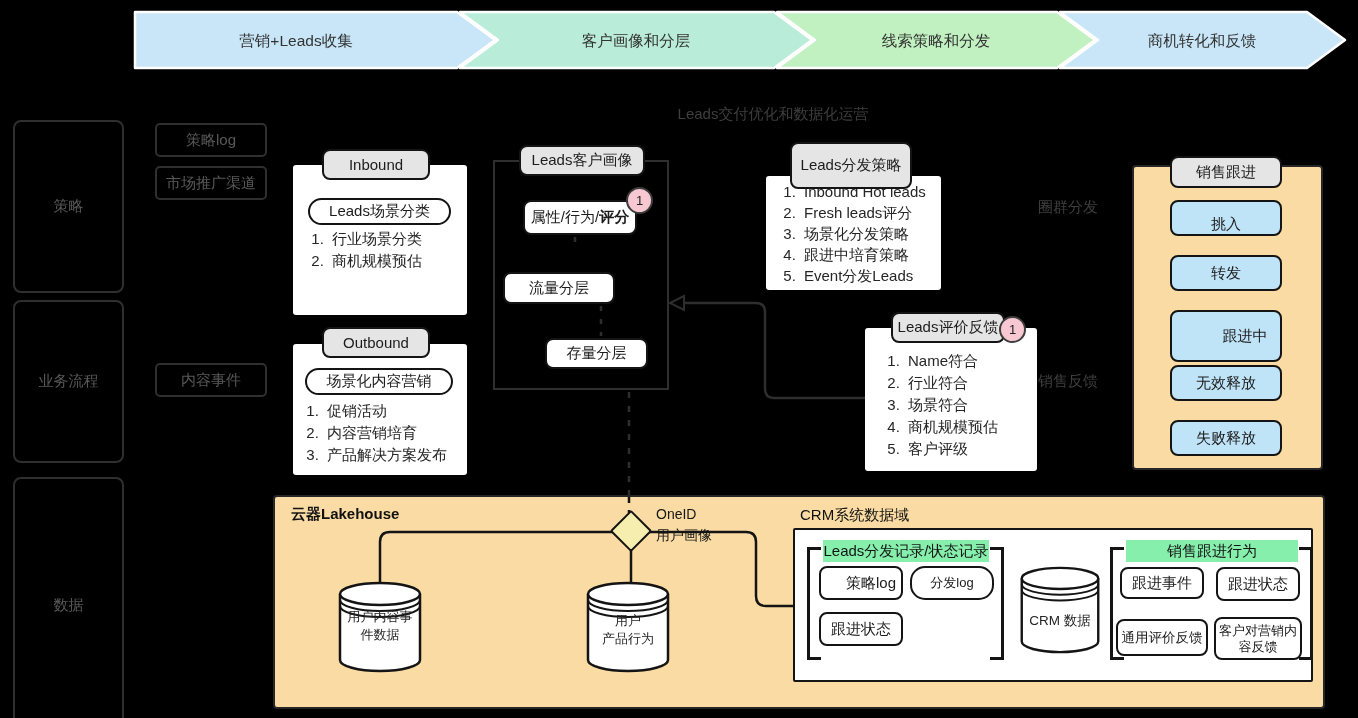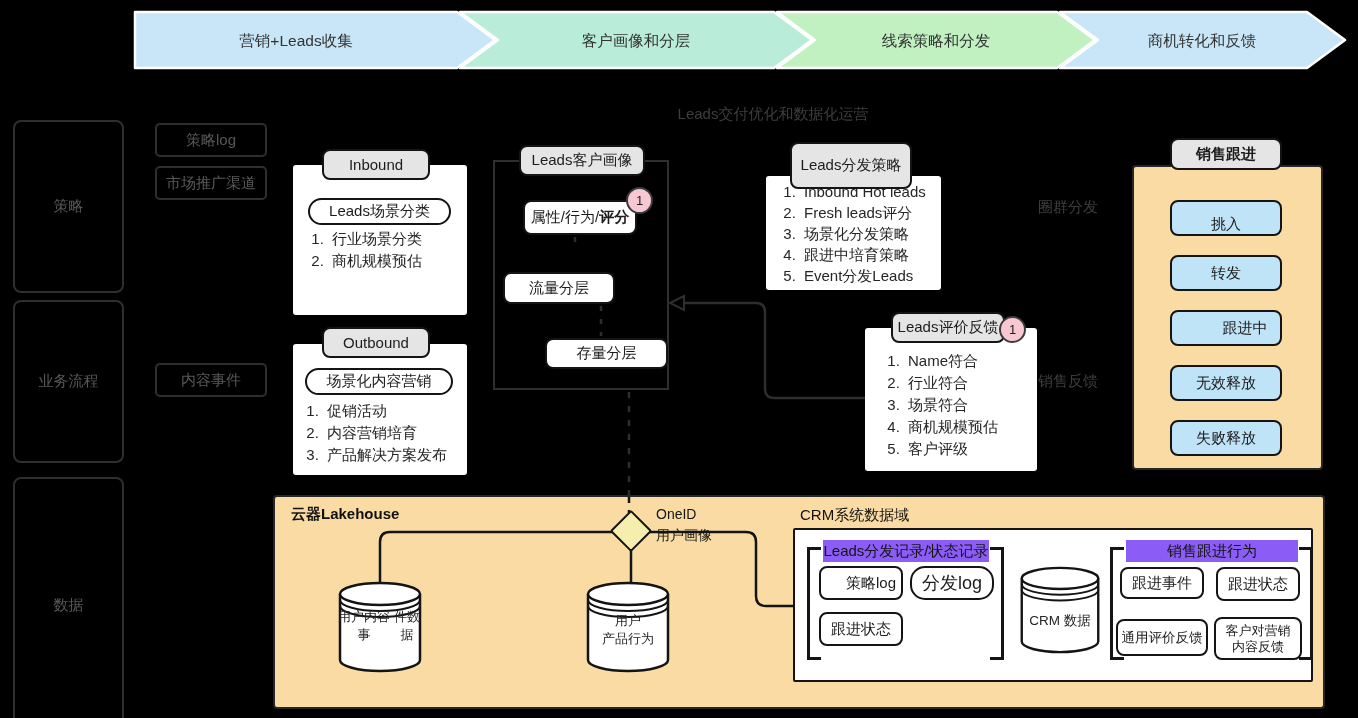--- a/index.html
+++ b/index.html
@@ -19,21 +19,21 @@
          font-size:13px;color:#222;z-index:7;display:flex;align-items:center;justify-content:center;}
   .stage{background:#bfe3f7;border:2.5px solid #141414;border-radius:8px;font-size:15px;color:#1c1c1c;}
   ol.numlist{margin:0;padding-left:26px;font-size:15px;color:#262626;list-style:decimal;}
   ol.numlist li{line-height:22px;padding-left:4px;}
   ol.tight li{line-height:21px;}
   .faint{color:#3e3e3e;font-size:15px;}
   .panel{background:#f9dba3;border:2.5px solid #262626;border-radius:4px;}
   .crmpanel{background:#fff;border:2.5px solid #141414;border-radius:2px;}
   .brk-l{border:3px solid #141414;border-right:none;width:14px;}
   .brk-r{border:3px solid #141414;border-left:none;width:14px;}
-  .grouptitle{font-size:15px;color:#141414;background:#8b5cf6;z-index:3;}
+  .grouptitle{font-size:15px;color:#141414;background:#86efac;z-index:3;}
   .smallbox{background:#fff;border:2.5px solid #141414;border-radius:8px;color:#1c1c1c;z-index:2;}
   .cyltext{font-size:13px;color:#252525;line-height:18px;z-index:3;}
   .diamond{width:30px;height:30px;background:#f5eeae;border:2.5px solid #141414;transform:rotate(45deg);border-radius:2px;z-index:3;}
   .dlabel{font-size:14px;color:#161616;line-height:19px;}
   svg{display:block;}
 </style>
 </head>
 <body>
 
 <svg class="abs" style="left:0;top:0;" width="1358" height="80">
@@ -107,21 +107,21 @@
     <span>Leads客户画像</span>
   </div>
 <div class="abs wbox center" style="left:523px;top:200px;width:114px;height:35px;">
   <span>属性/行为/</span>
     <b>评分</b>
 </div>
 <div class="abs badge" style="left:626px;top:187px;">1</div>
 <div class="abs wbox center" style="left:503px;top:272px;width:112px;height:32px;">
     <span>流量分层</span>
   </div>
-<div class="abs wbox center" style="left:545px;top:338px;width:123px;height:31px;">
+<div class="abs wbox center" style="left:545px;top:338px;width:103px;height:31px;">
     <span>存量分层</span>
   </div>
 
 <div class="abs card" style="left:766px;top:176px;width:175px;height:114px;"></div>
 <div class="abs tab center" style="left:790px;top:142px;width:122px;height:47px;">
     <span>Leads分发策略</span>
   </div>
 <ol class="abs numlist tight" style="left:774px;top:181px;width:164px;">
   <li>Inbound Hot leads</li>
   <li>Fresh leads评分</li>
@@ -140,49 +140,49 @@
   <li>行业符合</li>
   <li>场景符合</li>
   <li>商机规模预估</li>
   <li>客户评级</li>
 </ol>
 
 <div class="abs faint" style="left:1038px;top:198px;">圈群分发</div>
 <div class="abs faint" style="left:1038px;top:372px;">销售反馈</div>
 
 <div class="abs panel" style="left:1132px;top:165px;width:191px;height:305px;"></div>
-<div class="abs tab center" style="left:1170px;top:138px;width:112px;height:32px;font-weight:bold;">
+<div class="abs tab center" style="left:1170px;top:156px;width:112px;height:32px;">
     <span>销售跟进</span>
   </div>
 <div class="abs stage center" style="left:1170px;top:200px;width:112px;height:36px;align-items:flex-end;">
     <span>挑入</span>
   </div>
 <div class="abs stage center" style="left:1170px;top:255px;width:112px;height:36px;">
     <span>转发</span>
   </div>
-<div class="abs stage center" style="left:1170px;top:310px;width:112px;height:36px;padding-left:38px;">
+<div class="abs stage center" style="left:1170px;top:310px;width:112px;height:52px;padding-left:38px;">
     <span>跟进中</span>
   </div>
 <div class="abs stage center" style="left:1170px;top:365px;width:112px;height:36px;">
     <span>无效释放</span>
   </div>
 <div class="abs stage center" style="left:1170px;top:420px;width:112px;height:36px;">
     <span>失败释放</span>
   </div>
 
 <div class="abs panel" style="left:273px;top:495px;width:1052px;height:214px;"></div>
 <div class="abs" style="left:291px;top:505px;font-size:15px;font-weight:bold;color:#111;">云器Lakehouse</div>
 
 <svg class="abs" style="left:337px;top:581px;" width="86" height="92" viewBox="0 0 86 92">
   <path d="M3,13 L3,79 A40,11 0 0 0 83,79 L83,13" fill="#fff" stroke="#141414" stroke-width="2.5"></path>
   <ellipse cx="43" cy="13" rx="40" ry="11" fill="#fff" stroke="#141414" stroke-width="2.5"></ellipse>
   <path d="M3,19 A40,11 0 0 0 83,19" fill="none" stroke="#141414" stroke-width="2"></path>
   <path d="M3,25 A40,11 0 0 0 83,25" fill="none" stroke="#141414" stroke-width="2"></path>
 </svg>
-<div class="abs cyltext center" style="left:337px;top:608px;width:86px;flex-direction:row;">
+<div class="abs cyltext center" style="left:337px;top:608px;width:86px;flex-direction:column;">
   <div>用户内容事</div>
   <div>件数据</div>
 </div>
 
 <svg class="abs" style="left:585px;top:581px;" width="86" height="92" viewBox="0 0 86 92">
   <path d="M3,13 L3,79 A40,11 0 0 0 83,79 L83,13" fill="#fff" stroke="#141414" stroke-width="2.5"></path>
   <ellipse cx="43" cy="13" rx="40" ry="11" fill="#fff" stroke="#141414" stroke-width="2.5"></ellipse>
   <path d="M3,19 A40,11 0 0 0 83,19" fill="none" stroke="#141414" stroke-width="2"></path>
   <path d="M3,25 A40,11 0 0 0 83,25" fill="none" stroke="#141414" stroke-width="2"></path>
 </svg>
@@ -197,21 +197,21 @@
 
 <div class="abs" style="left:800px;top:506px;font-size:15px;color:#111;">CRM系统数据域</div>
 <div class="abs crmpanel" style="left:793px;top:528px;width:520px;height:154px;">
 
   <div class="abs brk-l" style="left:12px;top:17px;height:113px;"></div>
   <div class="abs brk-r" style="left:195px;top:17px;height:113px;"></div>
   <div class="abs grouptitle center" style="left:28px;top:10px;width:166px;height:22px;">Leads分发记录/状态记录</div>
   <div class="abs smallbox center" style="left:24px;top:36px;width:84px;height:34px;font-size:15px;padding-left:20px;">
       <span>策略log</span>
     </div>
-  <div class="abs smallbox center" style="left:115px;top:36px;width:84px;height:34px;font-size:18px;border-radius:15px;">
+  <div class="abs smallbox center" style="left:115px;top:36px;width:84px;height:34px;font-size:13px;border-radius:15px;">
       <span>分发log</span>
     </div>
   <div class="abs smallbox center" style="left:24px;top:82px;width:84px;height:34px;font-size:15px;">
       <span>跟进状态</span>
     </div>
 
   <svg class="abs" style="left:222px;top:36px;" width="86" height="88" viewBox="0 0 86 92">
     <path d="M3,13 L3,79 A40,11 0 0 0 83,79 L83,13" fill="#fff" stroke="#141414" stroke-width="2.5"></path>
     <ellipse cx="43" cy="13" rx="40" ry="11" fill="#fff" stroke="#141414" stroke-width="2.5"></ellipse>
     <path d="M3,19 A40,11 0 0 0 83,19" fill="none" stroke="#141414" stroke-width="2"></path>
@@ -224,21 +224,21 @@
   <div class="abs grouptitle center" style="left:331px;top:10px;width:172px;height:22px;">销售跟进行为</div>
   <div class="abs smallbox center" style="left:325px;top:37px;width:84px;height:32px;font-size:15px;">
       <span>跟进事件</span>
     </div>
   <div class="abs smallbox center" style="left:421px;top:37px;width:84px;height:34px;font-size:15px;">
       <span>跟进状态</span>
     </div>
   <div class="abs smallbox center" style="left:321px;top:89px;width:92px;height:37px;font-size:13.5px;">
       <span>通用评价反馈</span>
     </div>
-  <div class="abs smallbox center" style="left:419px;top:87px;width:88px;height:43px;font-size:13px;line-height:16px;padding:9px;">
+  <div class="abs smallbox center" style="left:419px;top:87px;width:88px;height:43px;font-size:13px;line-height:16px;padding:2px;">
       <span>客户对营销内容反馈</span>
     </div>
 </div>
 
 <svg class="abs" style="left:0;top:0;pointer-events:none;z-index:8;" width="1358" height="718">
 
   <path d="M865,398 H774 Q765,398 765,389 V312 Q765,303 756,303 H678" fill="none" stroke="#2e2e2e" stroke-width="2.5"></path>
   <polygon points="684,296 670,303 684,310" fill="#000" stroke="#2e2e2e" stroke-width="2"></polygon>
 
   <path d="M575,237 V247" stroke="#2e2e2e" stroke-width="2.5" stroke-dasharray="5 8" fill="none"></path>

